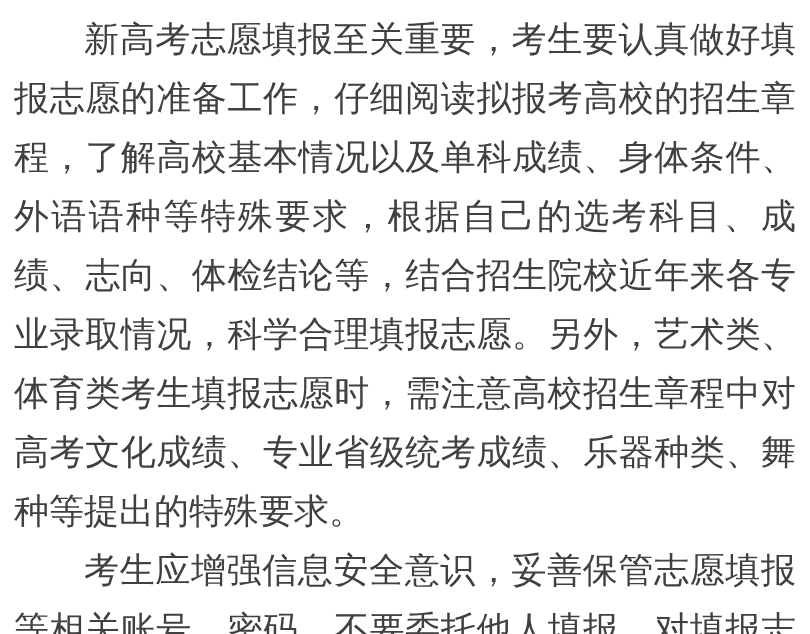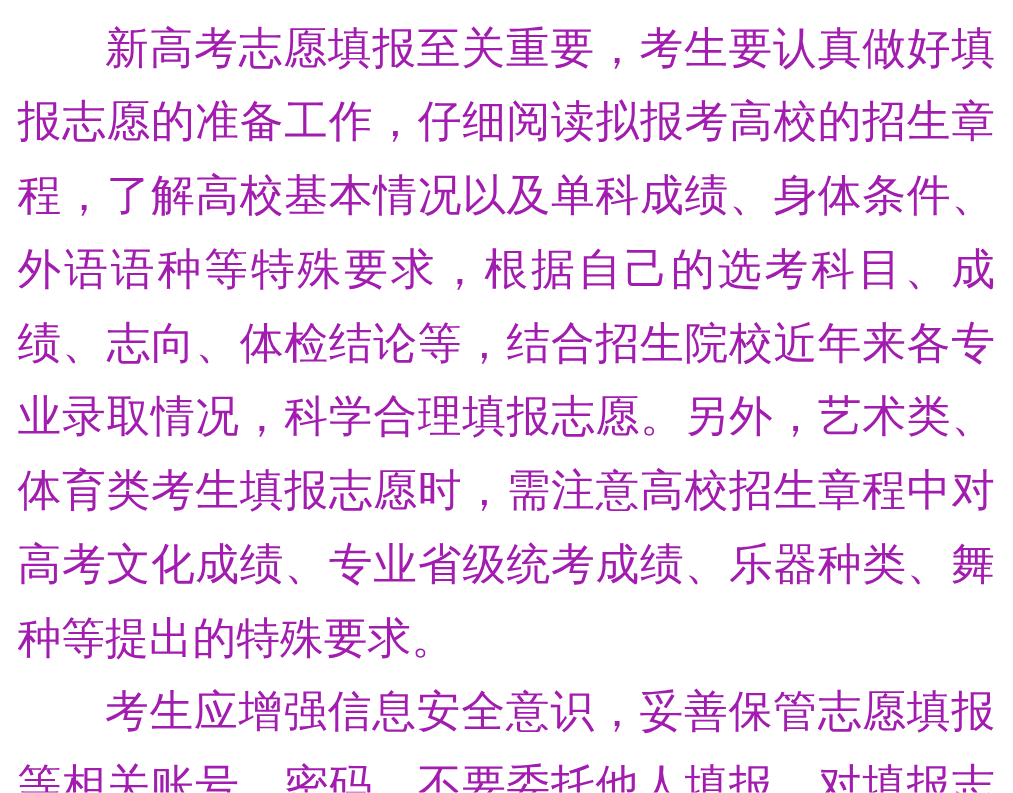--- a/index.html
+++ b/index.html
@@ -18,21 +18,21 @@
     height: 634px;
     box-sizing: border-box;
     padding: 10px 14px 0 14px;
     background: #ffffff;
   }
   .doc-body {
     display: block;
   }
   .para {
     margin: 0;
-    color: #a21caf;
+    color: #404040;
     font-size: 35px;
     line-height: 59px;
     text-align: justify;
     text-justify: inter-ideograph;
     letter-spacing: 0px;
     text-indent: 2em;
     font-weight: 400;
   }
   .para + .para {
     margin-top: 0px;

